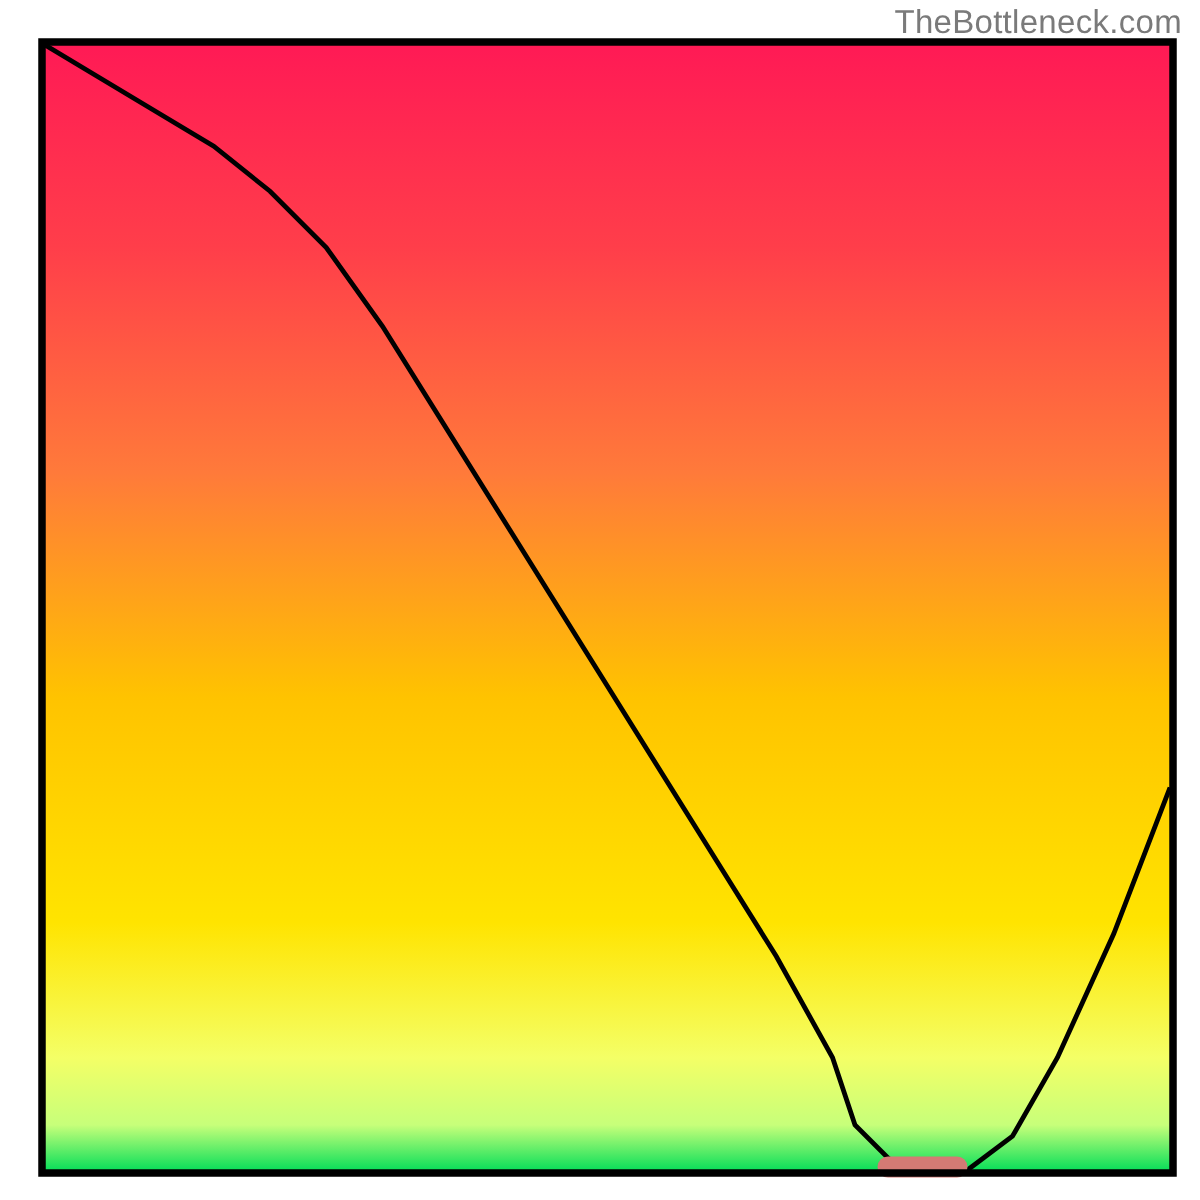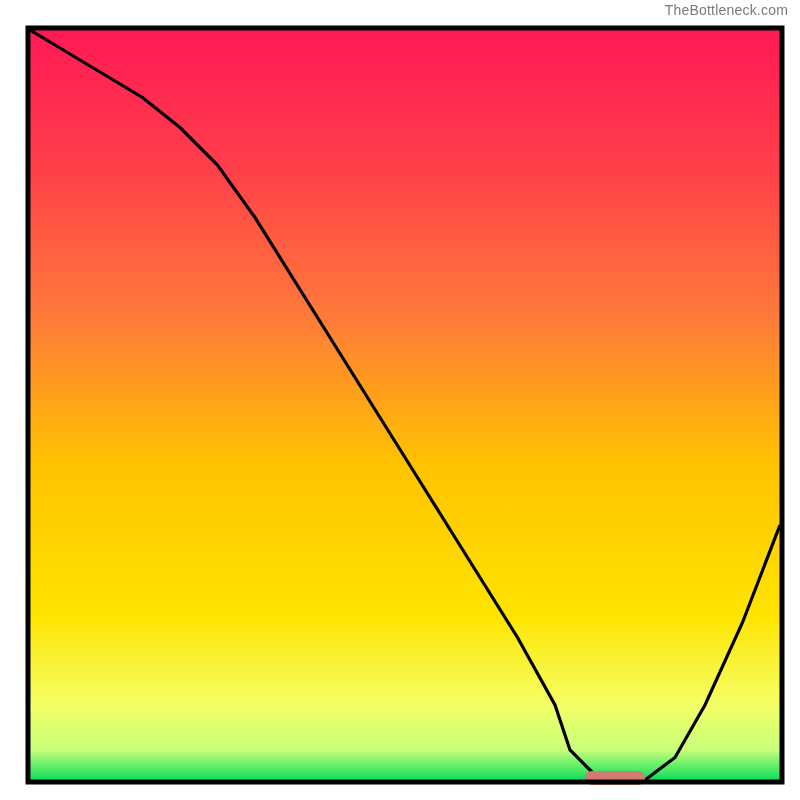--- a/index.html
+++ b/index.html
@@ -18,21 +18,21 @@
   svg {
     position: absolute;
     left: 0;
     top: 0;
   }
   .watermark {
     position: absolute;
     top: 2px;
     right: 12px;
     color: #7a7a7a;
-    font-size: 14px;
+    font-size: 22px;
     font-weight: 500;
     font-family: Arial, Helvetica, sans-serif;
     letter-spacing: 0.2px;
     text-align: right;
   }
 </style>
 </head>
 <body>
 
 <div class="canvas-wrap">

